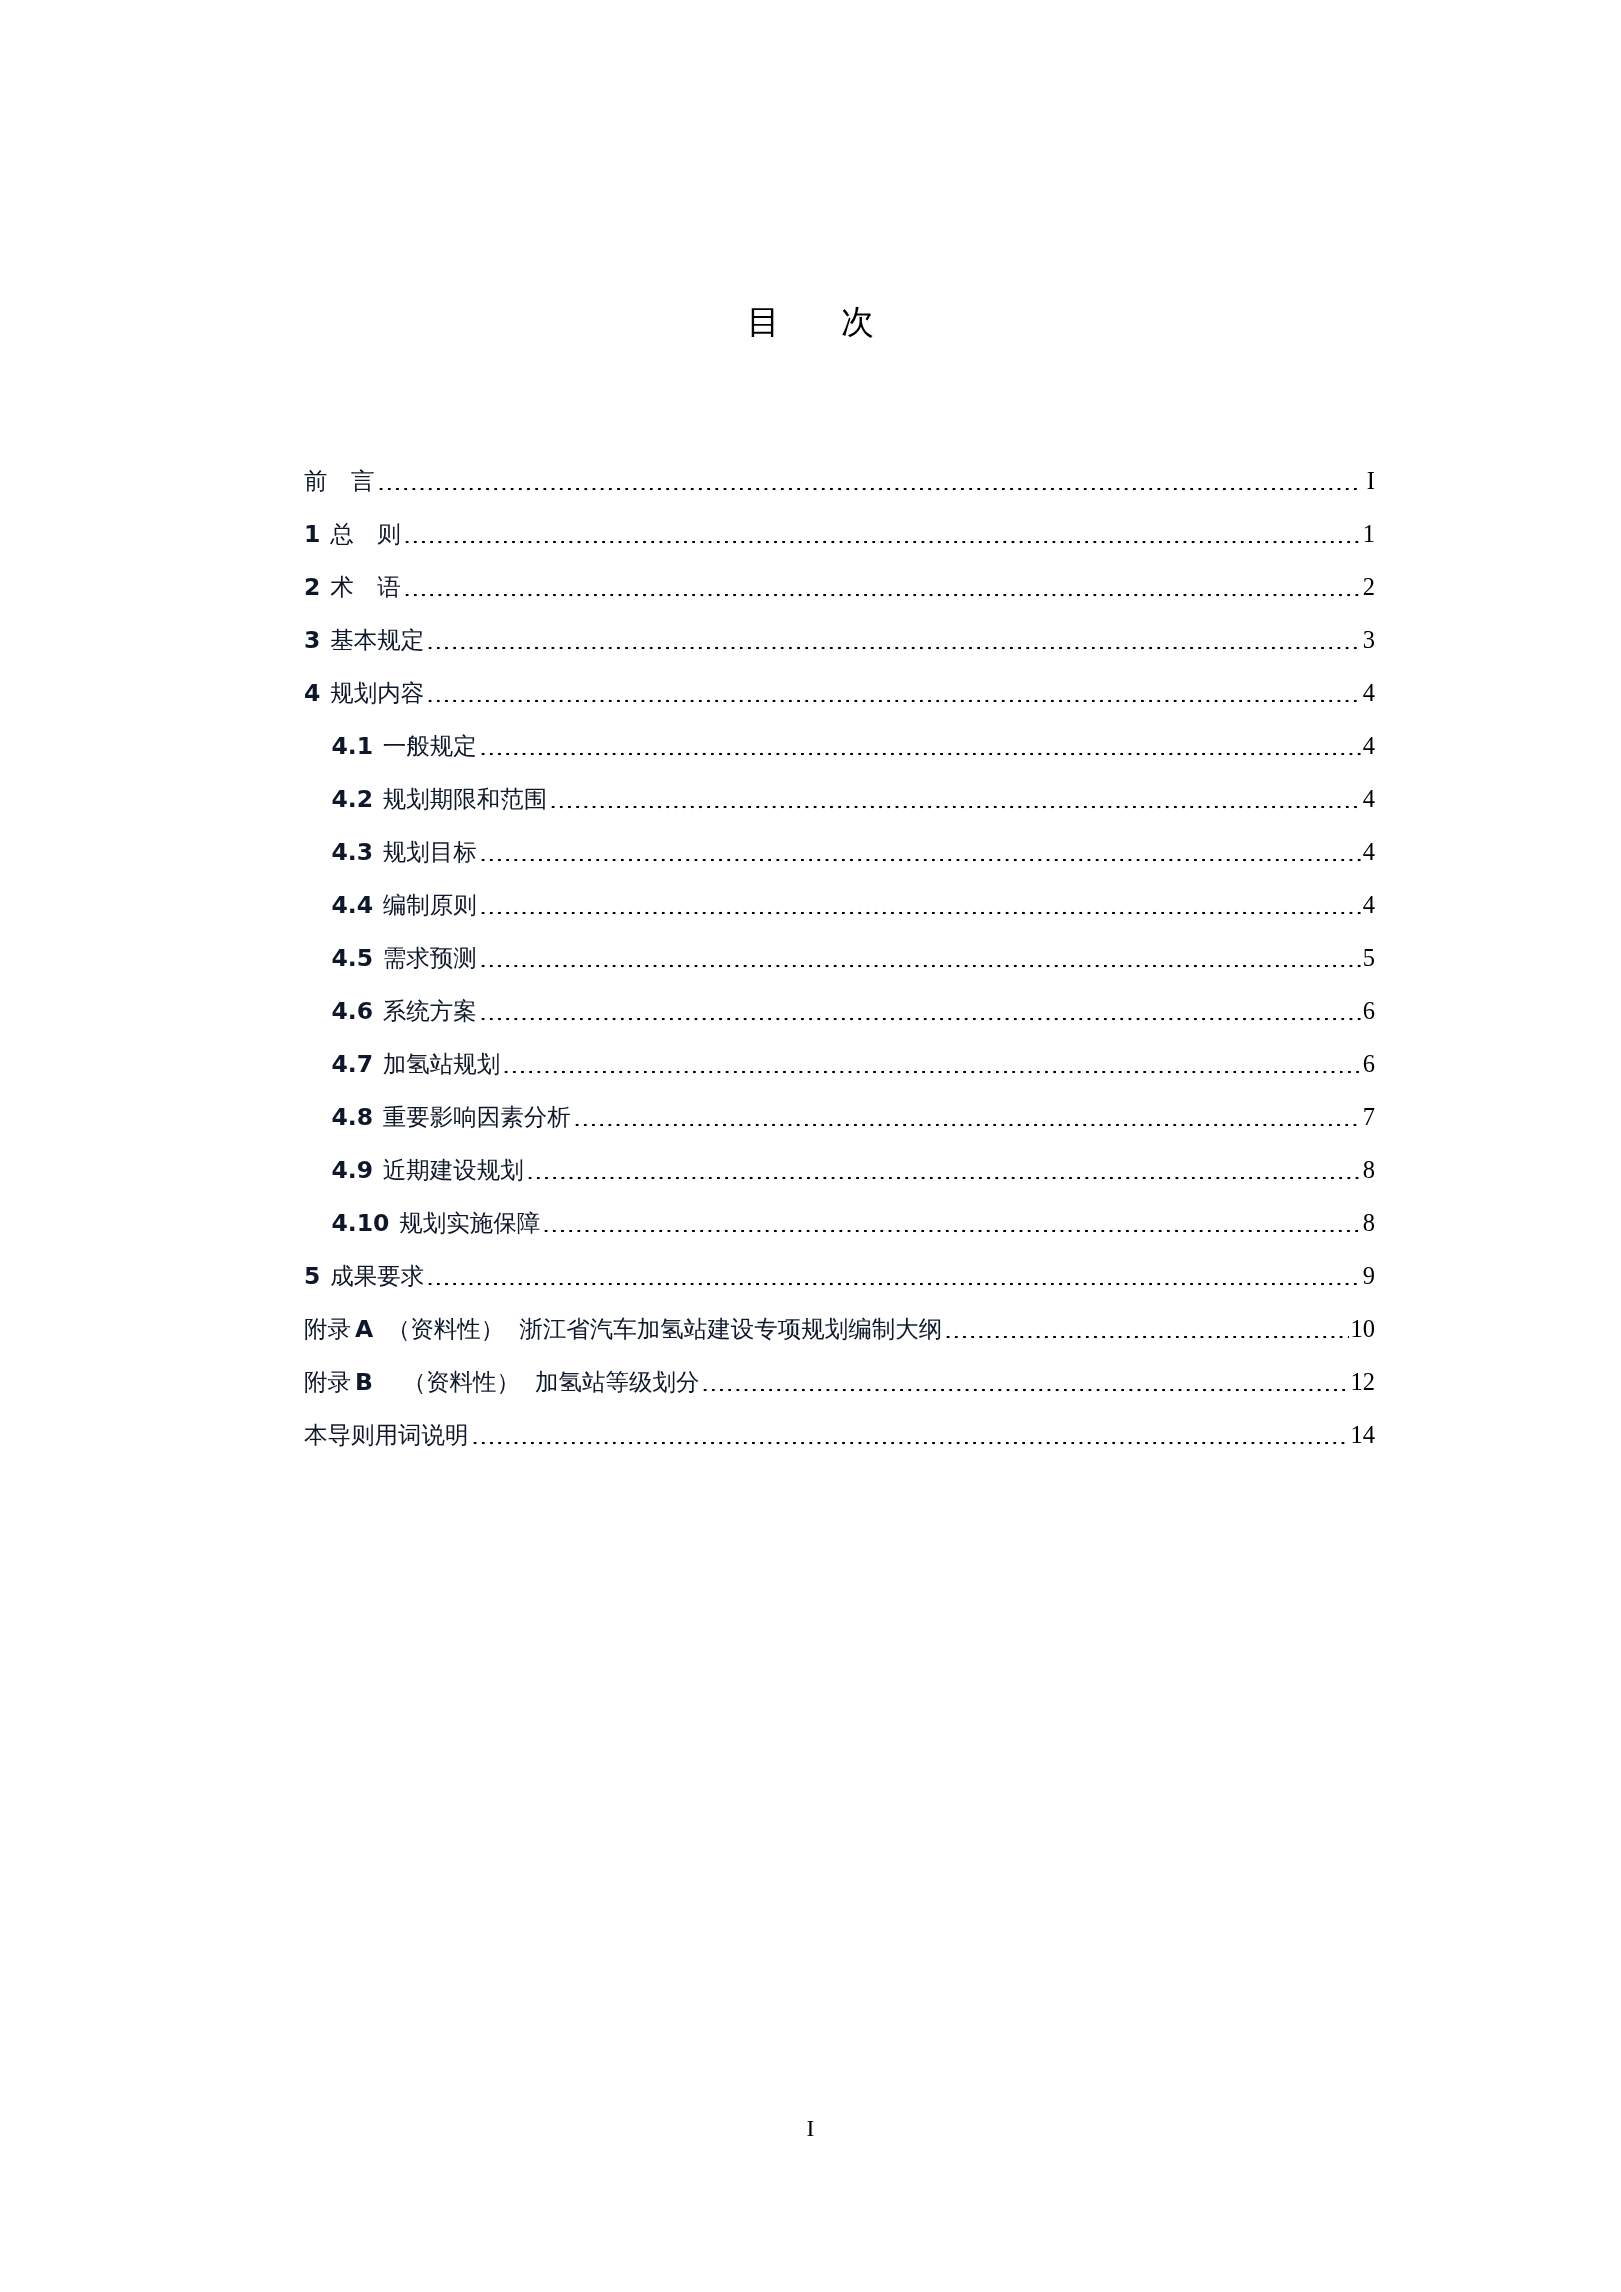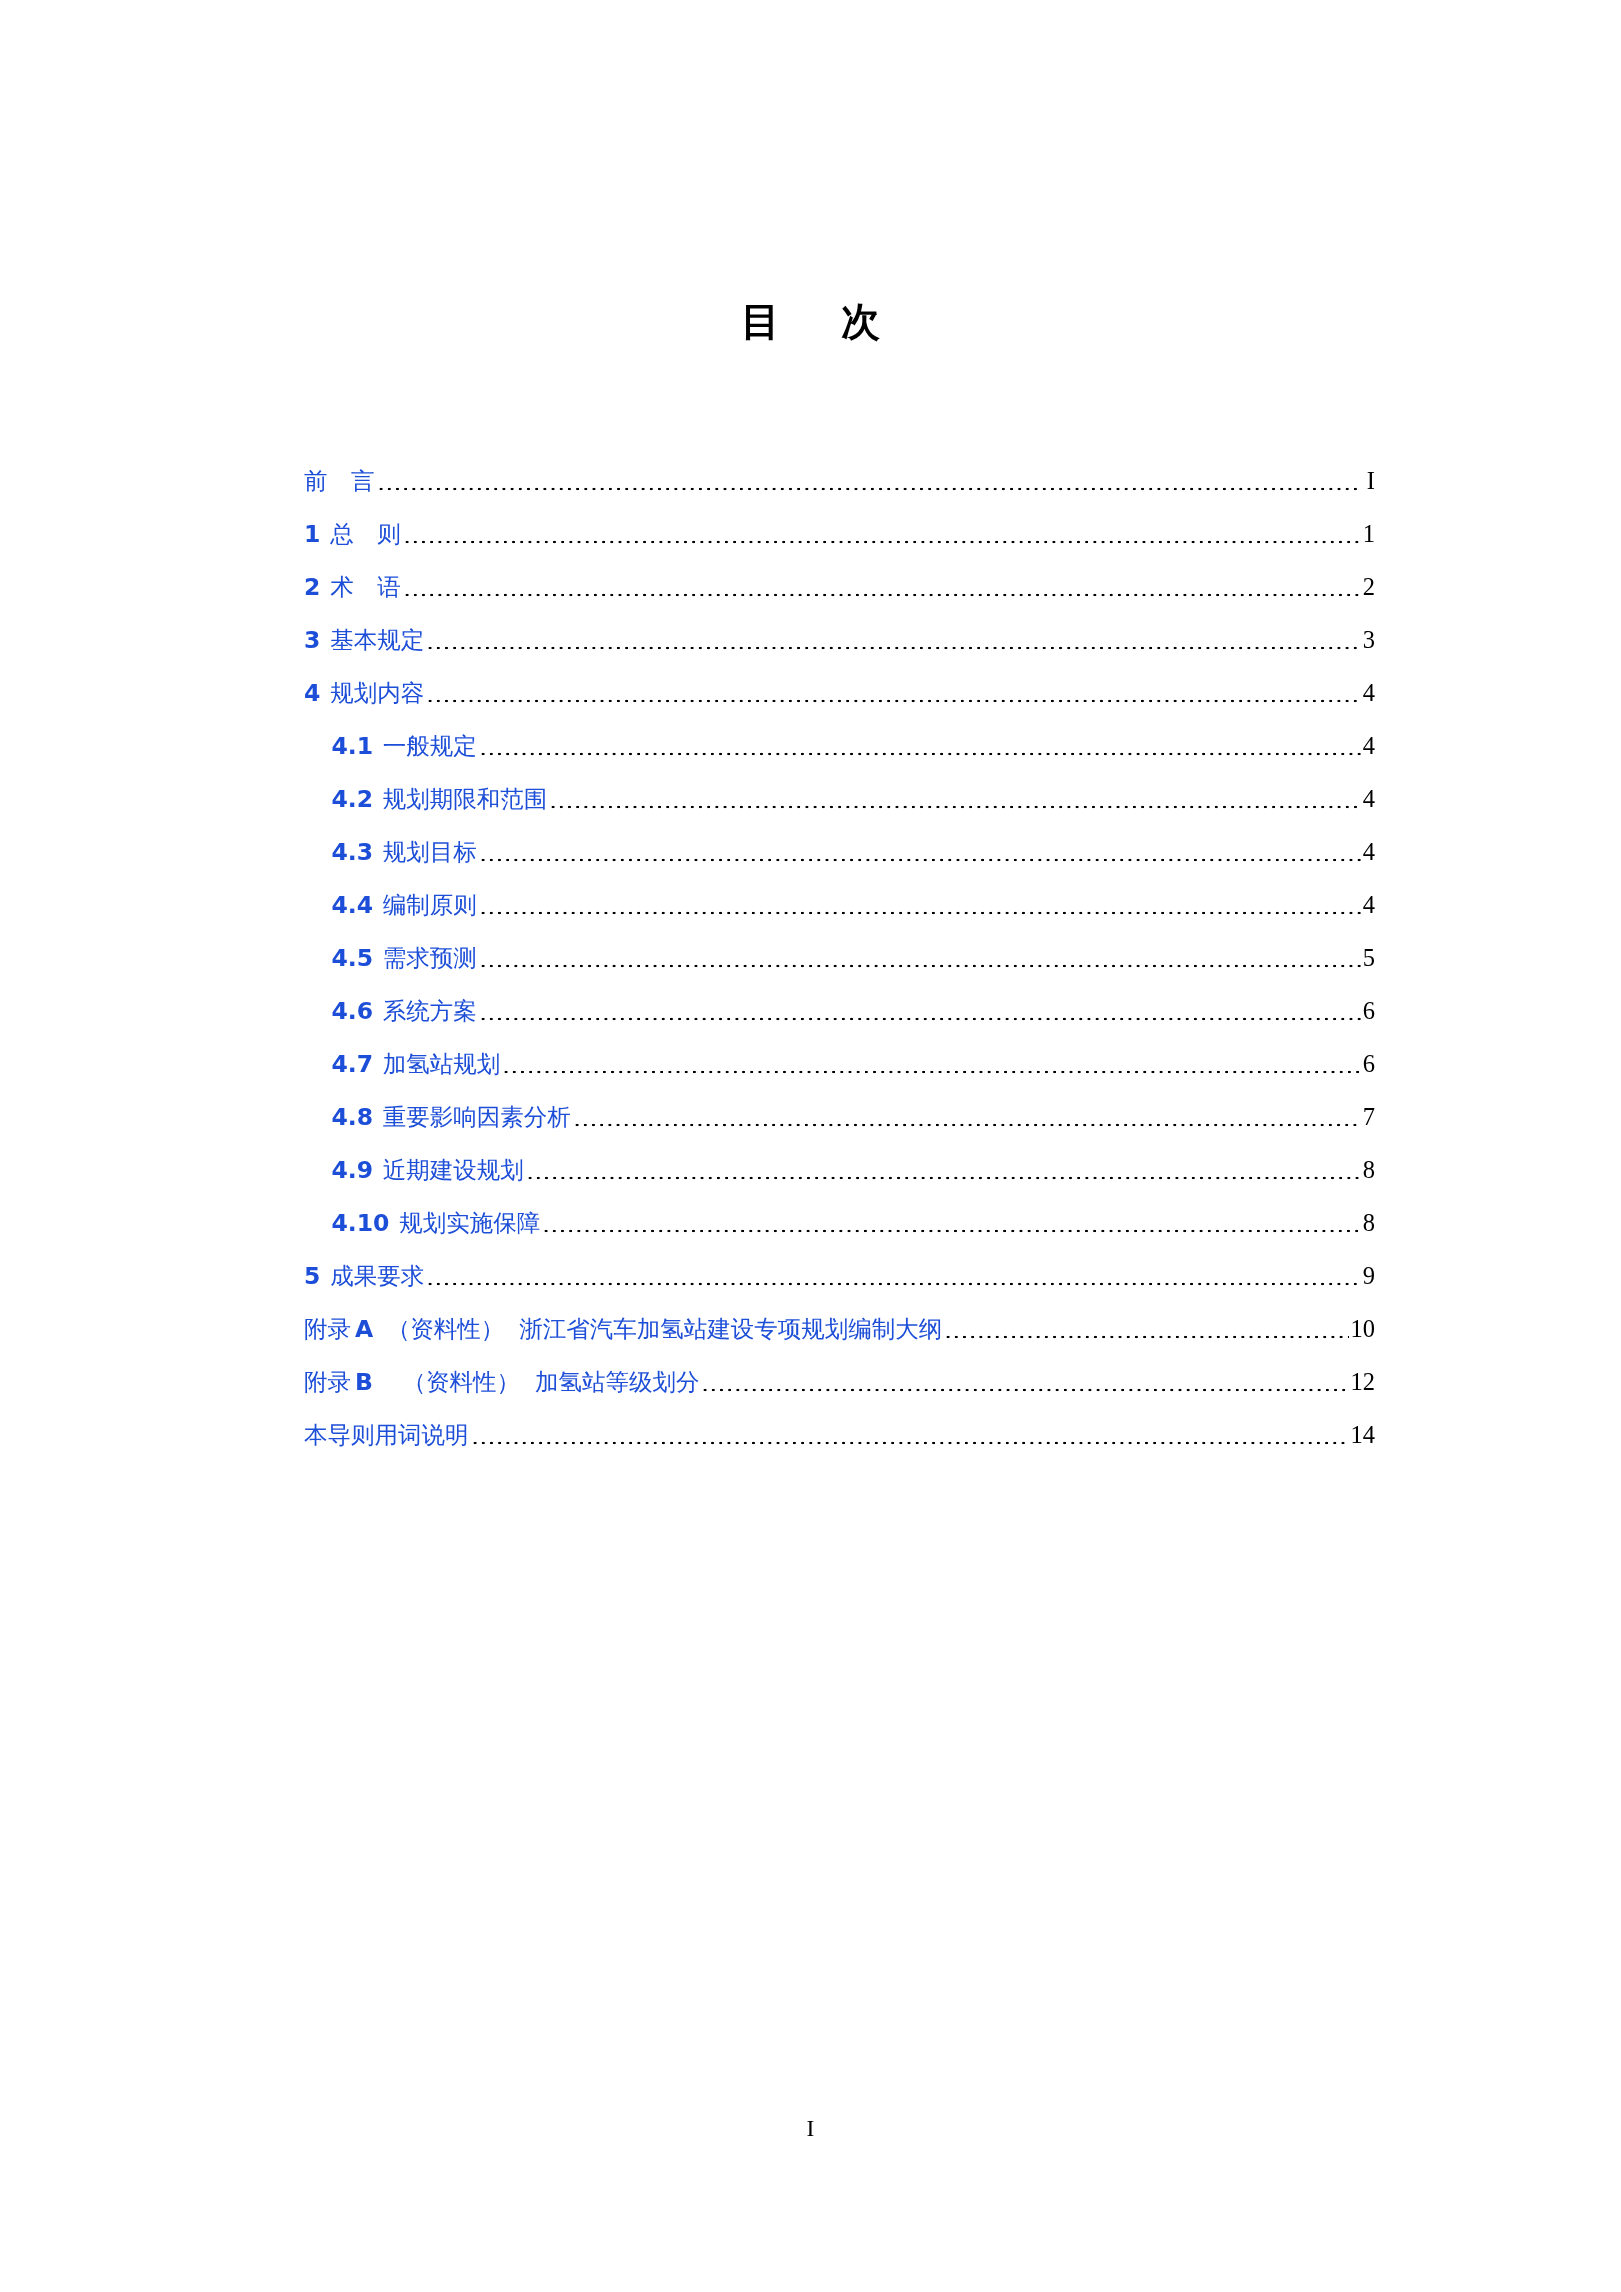--- a/index.html
+++ b/index.html
@@ -14,22 +14,22 @@
       overflow: hidden;
       color: #000000;
       font-family: "DejaVu Sans", "Liberation Sans", sans-serif;
     }
     .page-title {
       position: absolute;
       top: 298px;
       left: 0;
       width: 1621px;
       text-align: center;
-      font-size: 39px;
-      font-weight: bold;
+      font-size: 33px;
+      font-weight: normal;
       line-height: 47px;
       letter-spacing: 0;
     }
     .page-title .t-char {
       display: inline-block;
     }
     .page-title .t-gap {
       display: inline-block;
       width: 61px;
     }
@@ -48,21 +48,21 @@
       white-space: nowrap;
     }
     .toc-row.level-2 {
       padding-left: 27.4px;
     }
     .toc-label {
       display: inline-flex;
       align-items: baseline;
       flex: 0 0 auto;
       text-decoration: none;
-      color: #1d4ed8;
+      color: #0f172a;
     }
     .toc-num {
       font-weight: bold;
       font-family: "DejaVu Sans", sans-serif;
       margin-right: 9.8px;
     }
     .toc-text {
       font-family: "DejaVu Sans", "Liberation Sans", sans-serif;
     }
     .toc-leader {

